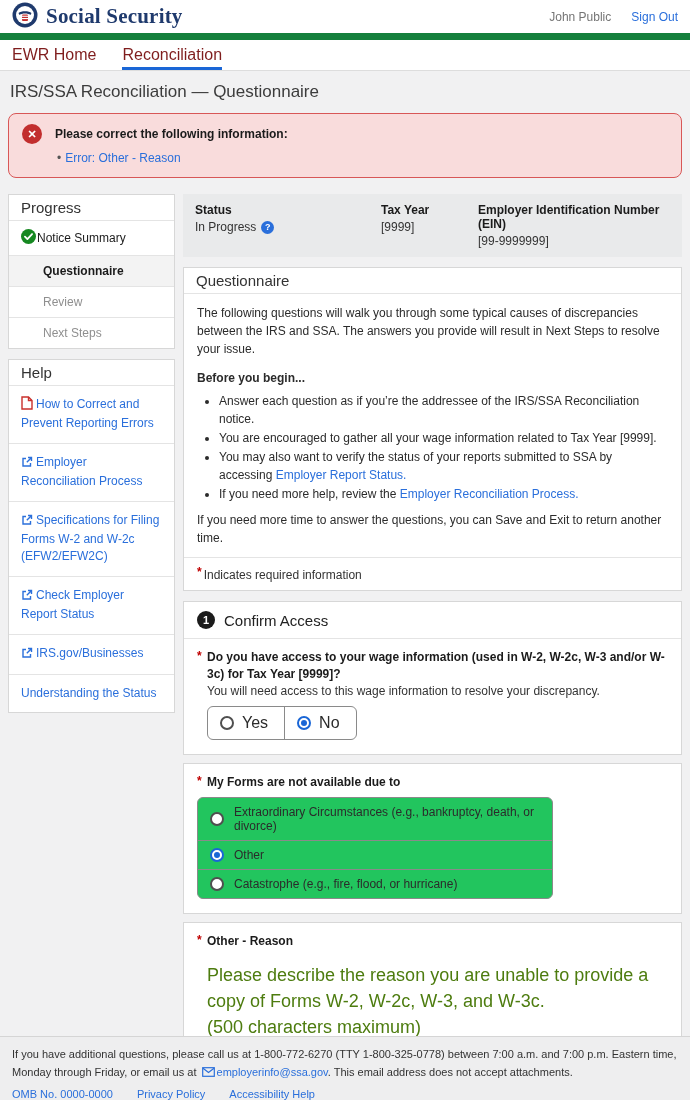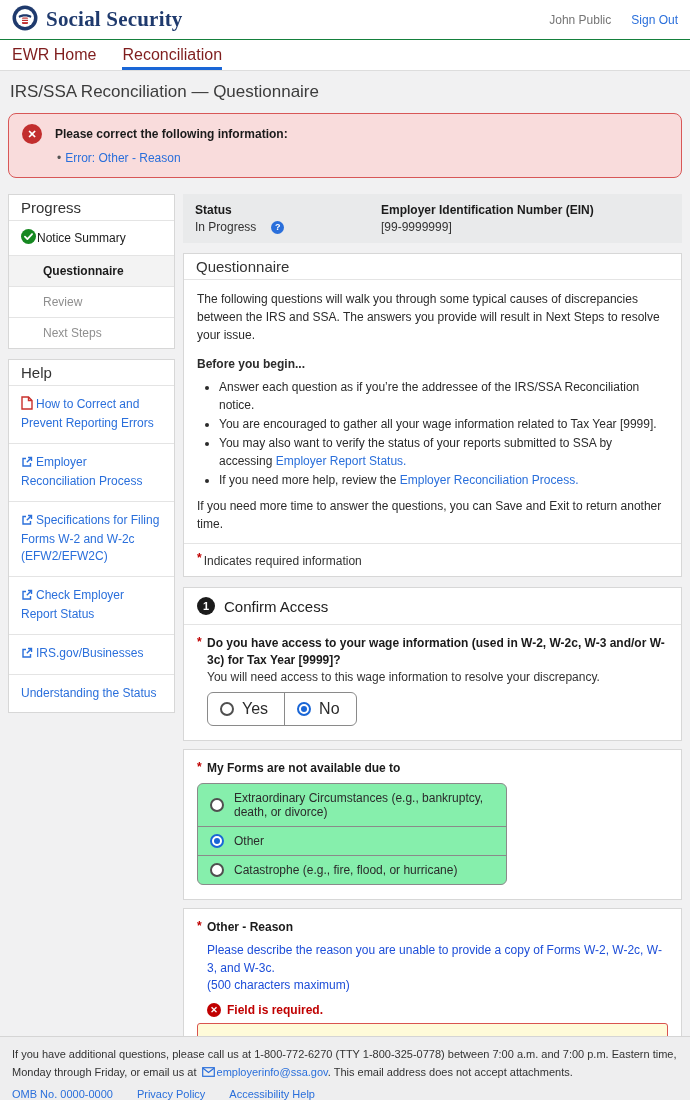--- a/index.html
+++ b/index.html
@@ -10,21 +10,21 @@
     color: #2b2b2b;
     position: relative;
     overflow: hidden;
     font-size: 12px;
   }
   a { color: #2a6fdb; text-decoration: none; }
 
   
   .hdr {
     background: #fff; height: 40px; display: flex; align-items: center;
-    justify-content: space-between; padding: 0 12px; border-bottom: 1px solid #15803d;
+    justify-content: space-between; padding: 0 12px; border-bottom: 7px solid #15803d;
   }
   .brand { display: flex; align-items: center; gap: 8px; }
   .brand-title { font-family: "Liberation Serif", serif; font-size: 21px; color: #1f3a6d; font-weight: 600; letter-spacing: .2px; }
   .hdr-right { display: flex; align-items: center; gap: 20px; font-size: 12px; }
   .user-name { color: #757575; }
   .signout { color: #2a6fdb; }
 
   
   .nav { background: #fff; height: 31px; display: flex; gap: 26px; padding: 0 12px; border-bottom: 1px solid #ddd; }
   .nav-item { font-size: 16px; color: #7f1d1d; display: flex; align-items: center; height: 100%; border-bottom: 3px solid transparent; padding-top: 3px; cursor: pointer; }
@@ -62,21 +62,21 @@
   
   .help-card { margin-top: 10px; }
   .help-item { border-top: 1px solid #e4e4e4; padding: 10px 12px; font-size: 12px; line-height: 1.45; color: #2a6fdb; cursor: pointer; }
   .help-item .icn { display: inline-block; vertical-align: -2px; margin-right: 3px; }
 
   
   .statusbar { background: #e9eaeb; padding: 9px 12px; display: flex; }
   .sb-col { padding-right: 10px; }
   .sb-col.c1 { width: 186px; } .sb-col.c2 { width: 97px; } .sb-col.c3 { flex: 1; }
   .sb-label { font-weight: bold; font-size: 12px; color: #1b1b1b; }
-  .sb-val { font-size: 12px; color: #333; margin-top: 3px; display: flex; align-items: center; gap: 15px; }
+  .sb-val { font-size: 12px; color: #333; margin-top: 3px; display: flex; align-items: center; gap: 5px; }
   .qmark { width: 13px; height: 13px; border-radius: 50%; background: #2a6fdb; color: #fff; font-size: 9px; font-weight: bold; display: inline-flex; align-items: center; justify-content: center; cursor: pointer; }
 
   
   .q-card { margin-top: 10px; }
   .q-card .card-h { border-bottom: 1px solid #e4e4e4; }
   .q-body { padding: 10px 13px; font-size: 12px; line-height: 1.5; color: #2b2b2b; }
   .q-body p.intro { margin-bottom: 11px; }
   .q-body .bold-lead { font-weight: bold; margin-bottom: 5px; }
   .q-body ul { margin: 0 0 8px 22px; }
   .q-body li { margin: 1px 0; }
@@ -96,26 +96,26 @@
 
   
   .seg { display: inline-flex; border: 1px solid #8a8a8a; border-radius: 6px; background: #fff; margin: 8px 0 2px 10px; overflow: hidden; }
   .seg-opt { display: flex; align-items: center; gap: 8px; padding: 7px 16px 7px 12px; font-size: 16px; cursor: pointer; }
   .seg-opt + .seg-opt { border-left: 1px solid #8a8a8a; }
   .radio { width: 14px; height: 14px; border-radius: 50%; border: 2px solid #4f4f4f; background: #fff; position: relative; flex: 0 0 14px; }
   .radio.sel { border-color: #1a66d6; }
   .radio.sel::after { content: ""; position: absolute; inset: 2px; border-radius: 50%; background: #1a66d6; }
 
   
-  .optlist { border: 1px solid #8a8a8a; border-radius: 6px; background: #86efac; width: 310px; margin: 7px 0 2px 0; overflow: hidden; }
+  .optlist { border: 1px solid #8a8a8a; border-radius: 6px; background: #22c55e; width: 356px; margin: 7px 0 2px 0; overflow: hidden; }
   .opt-row { display: flex; align-items: center; gap: 10px; padding: 7px 12px; font-size: 12px; cursor: pointer; }
   .opt-row + .opt-row { border-top: 1px solid #8a8a8a; }
 
   
-  .desc { font-size: 12px; color: #1d4ed8; line-height: 1.45; margin-top: 6px; }
+  .desc { font-size: 18px; color: #4d7c0f; line-height: 1.45; margin-top: 12px; }
   .field-err { display: flex; align-items: center; gap: 6px; margin-top: 9px; font-size: 12px; font-weight: bold; color: #c00000; }
   .err-icn { width: 14px; height: 14px; border-radius: 50%; background: #c00000; color: #fff; font-size: 9px; font-weight: bold; display: inline-flex; align-items: center; justify-content: center; }
   .reason-ta {
     display: block; width: 100%; height: 80px; margin-top: 6px;
     background: #fffbd9; border: 1.5px solid #d9534f; border-radius: 3px;
     resize: both; font-family: "Liberation Sans", sans-serif; font-size: 12px; padding: 6px;
   }
 
   
   .footer {
@@ -234,20 +234,24 @@
   <div class="main">
 
     <div class="statusbar">
       <div class="sb-col c1">
         <div class="sb-label">Status</div>
         <div class="sb-val">
           <span>In Progress</span>
           <span class="qmark">?</span>
         </div>
       </div>
+      <div class="sb-col c2">
+        <div class="sb-label">Tax Year</div>
+        <div class="sb-val">[9999]</div>
+      </div>
       <div class="sb-col c3">
         <div class="sb-label">Employer Identification Number (EIN)</div>
         <div class="sb-val">[99-9999999]</div>
       </div>
     </div>
 
     <div class="card q-card">
       <div class="card-h">Questionnaire</div>
       <div class="q-body">
         <p class="intro">The following questions will walk you through some typical causes of discrepancies between the IRS and SSA. The answers you provide will result in Next Steps to resolve your issue.</p>

